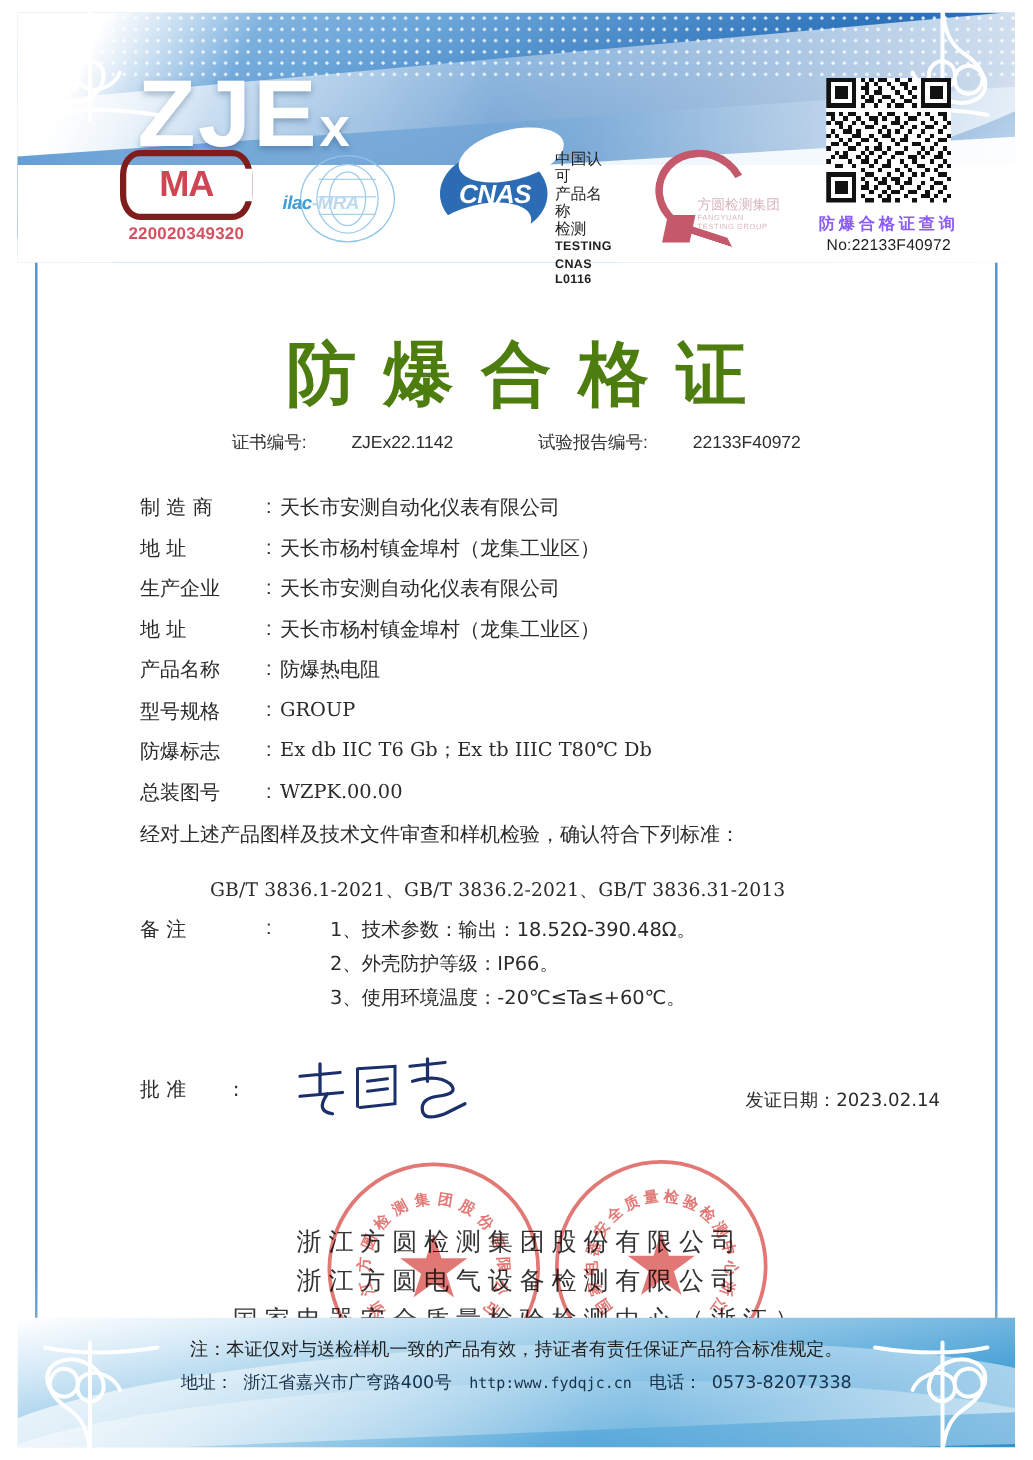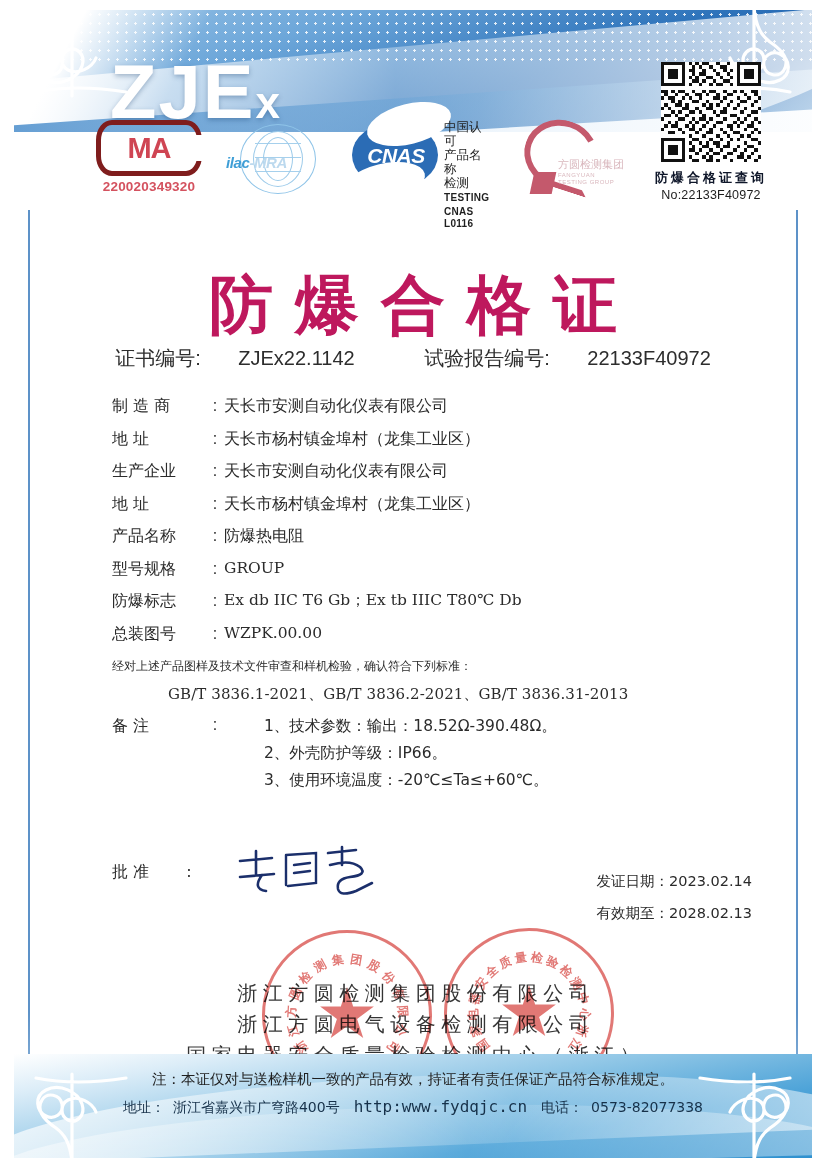--- a/index.html
+++ b/index.html
@@ -90,43 +90,43 @@
   .fy-swoosh{position:absolute;left:10px;top:2px;width:62px;height:56px;
      border:6px solid #c4596c;border-radius:60% 60% 0 60%;border-right-color:transparent;
      transform:rotate(18deg);}
   .fy-tail{position:absolute;left:18px;top:54px;width:22px;height:22px;background:#c4596c;
      transform:skewX(-12deg);}
   .fy-ghost{position:absolute;left:44px;top:40px;color:#d9b7bd;font-size:11px;line-height:1.25;}
   .fy-ghost .g2{font-size:6px;letter-spacing:.5px;}
 
   .qr{right:38px;top:-56px;width:126px;text-align:center;}
   .qr-img{width:100px;height:100px;margin:0 auto;}
-  .qr-cap{font-size:13px;font-weight:bold;letter-spacing:3px;margin-top:3px;color:#0f172a;}
+  .qr-cap{font-size:13px;font-weight:bold;letter-spacing:3px;margin-top:3px;color:#8b5cf6;}
   .qr-no{font-size:12.5px;margin-top:1px;color:#1d1d1d;letter-spacing:.2px;}
 
   
   .t-sub{position:absolute;left:0;right:0;top:222px;text-align:center;
      font-size:26px;font-weight:bold;letter-spacing:9px;color:#3a3a3a;
      font-family:"DejaVu Sans",sans-serif;text-indent:9px;}
   .t-main{position:absolute;left:0;right:0;top:262px;text-align:center;
-     font-size:64px;font-weight:bold;letter-spacing:22px;color:#be185d;
+     font-size:56px;font-weight:bold;letter-spacing:22px;color:#4d7c0f;
      font-family:"DejaVu Sans",sans-serif;text-indent:22px;}
-  .t-nums{position:absolute;left:0;right:0;top:345px;text-align:center;font-size:20px;
+  .t-nums{position:absolute;left:0;right:0;top:345px;text-align:center;font-size:14px;
      color:#2d2d2d;}
   .t-nums span{margin:0 16px;}
 
   
   .body{position:absolute;left:112px;top:396px;width:610px;}
   .row{display:flex;align-items:flex-start;margin-bottom:12.5px;font-size:16px;line-height:1.25;}
   .lab{width:94px;flex:none;display:flex;justify-content:space-between;
        font-family:"DejaVu Sans",sans-serif;color:#2b2b2b;}
   .colon{width:18px;flex:none;text-align:center;}
   .val{flex:1;font-family:"DejaVu Sans",sans-serif;}
   .val.serif{font-family:"DejaVu Serif","Liberation Serif",serif;font-size:15.5px;}
-  .statement{font-size:12px;margin:14px 0 10px 0;font-family:Liberation Mono, monospace;}
+  .statement{font-size:16px;margin:14px 0 24px 0;font-family:Liberation Mono, monospace;}
   .standards{font-family:"DejaVu Serif","Liberation Serif",serif;font-size:15px;
      margin:0 0 12px 56px;letter-spacing:.1px;}
   .notes{display:flex;}
   .notes .nlist{flex:1;margin-left:40px;}
   .nitem{font-size:15.5px;margin-bottom:6px;font-family:"DejaVu Sans",sans-serif;}
 
   
   .approve{position:absolute;left:112px;top:862px;width:190px;display:flex;font-size:16px;
      font-family:"DejaVu Sans",sans-serif;}
   .approve .lab{width:68px;}
@@ -159,21 +159,21 @@
   .footer-bg{position:absolute;inset:0;
      background:linear-gradient(170deg,#ffffff 0%,#dcedf8 16%,#8fc6e6 46%,#4da3d8 72%,#2f91cf 100%);}
   .fwave1{position:absolute;left:-40px;top:22px;width:900px;height:70px;
      background:linear-gradient(95deg,rgba(255,255,255,.75),rgba(255,255,255,.15) 60%,rgba(255,255,255,.6));
      border-radius:50% 50% 0 0/100% 100% 0 0;transform:rotate(-2.4deg);}
   .fwave2{position:absolute;left:-30px;top:52px;width:880px;height:60px;
      background:linear-gradient(95deg,rgba(255,255,255,.5),rgba(255,255,255,.08) 55%,rgba(255,255,255,.45));
      border-radius:50% 50% 0 0/100% 100% 0 0;transform:rotate(-1.6deg);}
   .addr-line{position:absolute;left:0;right:0;top:1097px;text-align:center;font-size:14px;
      color:#16314a;font-family:"DejaVu Sans",sans-serif;}
-  .addr-line .url{font-family:"DejaVu Sans Mono","Liberation Mono",monospace;font-size:16px;
+  .addr-line .url{font-family:"DejaVu Sans Mono","Liberation Mono",monospace;font-size:12px;
      margin:0 10px;letter-spacing:0;}
   .addr-line .seg{margin:0 4px;}
 </style>
 </head>
 <body>
 
 <div class="page">
 
   <div class="frame-line frame-v-left"></div>
   <div class="frame-line frame-v-right"></div>
@@ -538,21 +538,20 @@
   </div>
   <svg class="sig" viewBox="0 0 160 56">
     <path d="M8 16 L40 13 M24 6 L24 30 M8 32 L42 29 M30 30 Q20 44 34 46" fill="none" stroke="#1b2f6b" stroke-width="2.6" stroke-linecap="round"></path>
     <path d="M54 10 L54 40 M54 10 L84 8 L84 38 L56 41 M62 20 L78 18 M62 28 L78 26" fill="none" stroke="#1b2f6b" stroke-width="2.4" stroke-linecap="round"></path>
     <path d="M96 8 L124 5 M110 2 L110 20 M98 20 Q118 14 128 22 Q136 30 118 32
              Q104 34 106 44 Q108 52 124 46 L140 38" fill="none" stroke="#1b2f6b" stroke-width="2.6" stroke-linecap="round"></path>
   </svg>
 
   <div class="dates">
     <div><span>发证日期：</span><span>2023.02.14</span></div>
-    <div><span>有效期至：</span><span>2028.02.13</span></div>
   </div>
 
   <div class="orgs">
     <div>浙江方圆检测集团股份有限公司</div>
     <div>浙江方圆电气设备检测有限公司</div>
     <div>国家电器安全质量检验检测中心（浙江）</div>
   </div>
 
   <div class="stamp s1">
     <div class="star"></div>

